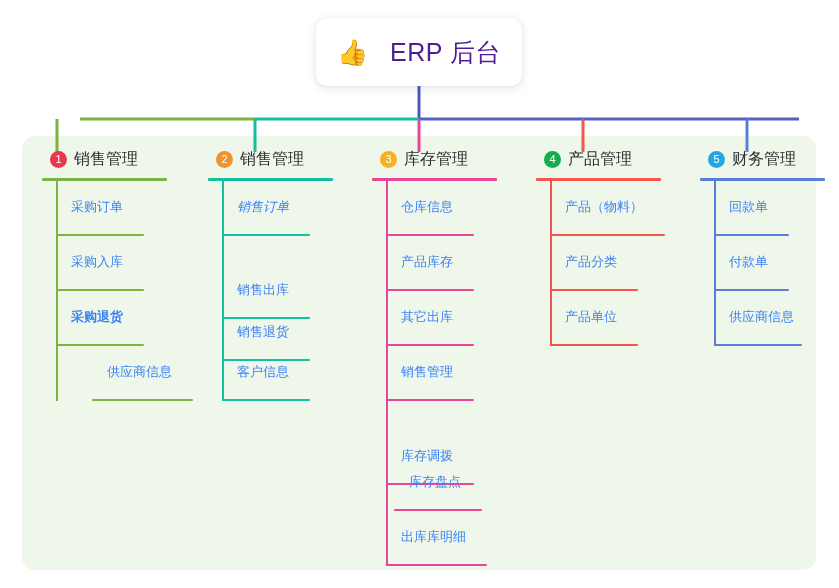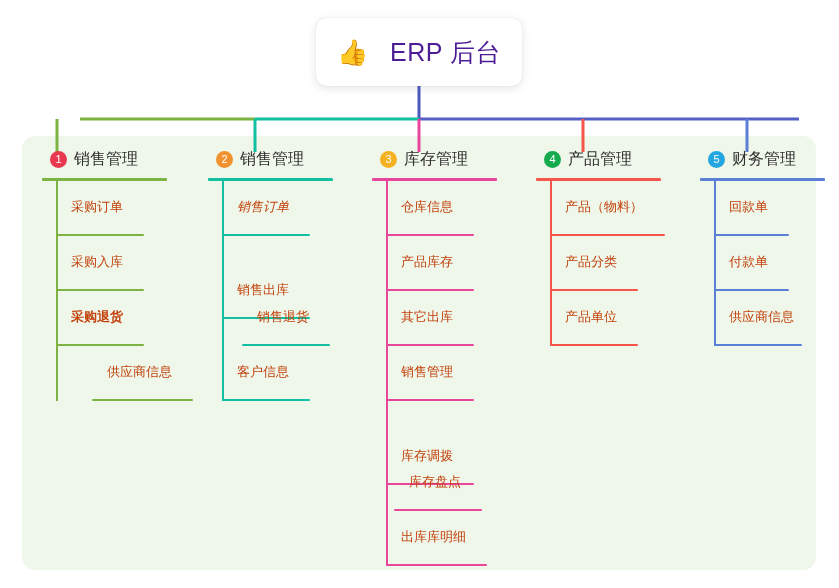--- a/index.html
+++ b/index.html
@@ -128,21 +128,21 @@
   .item {
     position: absolute;
     left: 0;
     height: 55px;
   }
   .item-label {
     position: absolute;
     left: 15px;
     top: 17px;
     font-size: 13px;
-    color: #c2410c;
+    color: #3b82f6;
     white-space: nowrap;
   }
   .item-underline {
     position: absolute;
     left: 0;
     top: 53px;
     height: 2px;
     border-radius: 1px;
   }
 </style>
@@ -206,21 +206,21 @@
         <div class="col-spine" style="background: rgb(18, 191, 160); height: 220px;"></div>
         <div class="items">
           <div class="item" style="top: 0px; width: 98px; font-style: italic;">
             <span class="item-label">销售订单</span>
             <div class="item-underline" style="width: 88px; background: rgb(18, 191, 160);"></div>
           </div>
           <div class="item" style="top: 55px; width: 98px; margin-top: 28px;">
             <span class="item-label">销售出库</span>
             <div class="item-underline" style="width: 88px; background: rgb(18, 191, 160);"></div>
           </div>
-          <div class="item" style="top: 110px; width: 98px; margin-left: 20px;">
+          <div class="item" style="top: 125px; width: 98px;">
             <span class="item-label">销售退货</span>
             <div class="item-underline" style="width: 88px; background: rgb(18, 191, 160);"></div>
           </div>
           <div class="item" style="top: 165px; width: 98px;">
             <span class="item-label">客户信息</span>
             <div class="item-underline" style="width: 88px; background: rgb(18, 191, 160);"></div>
           </div>
         </div>
       </div>
       <div class="column" style="left: 366px;">

